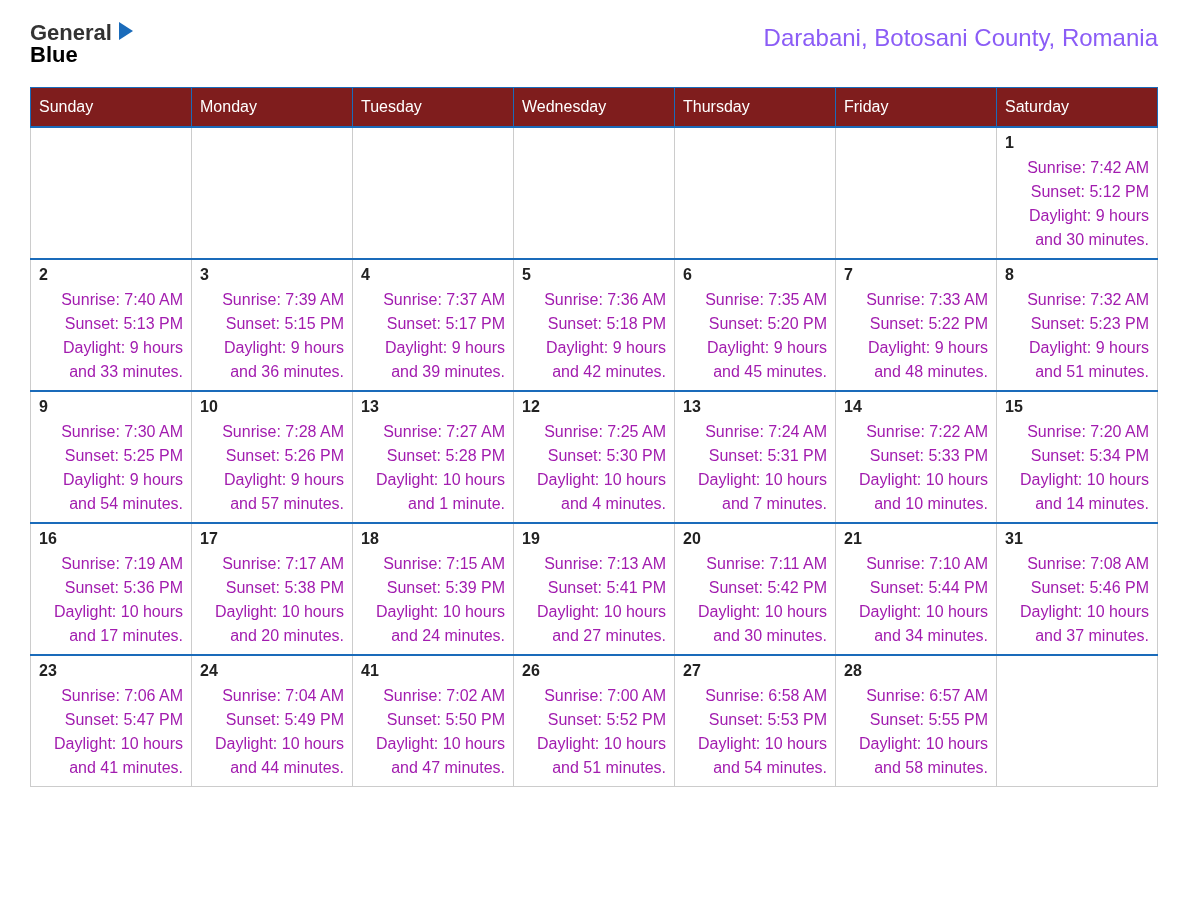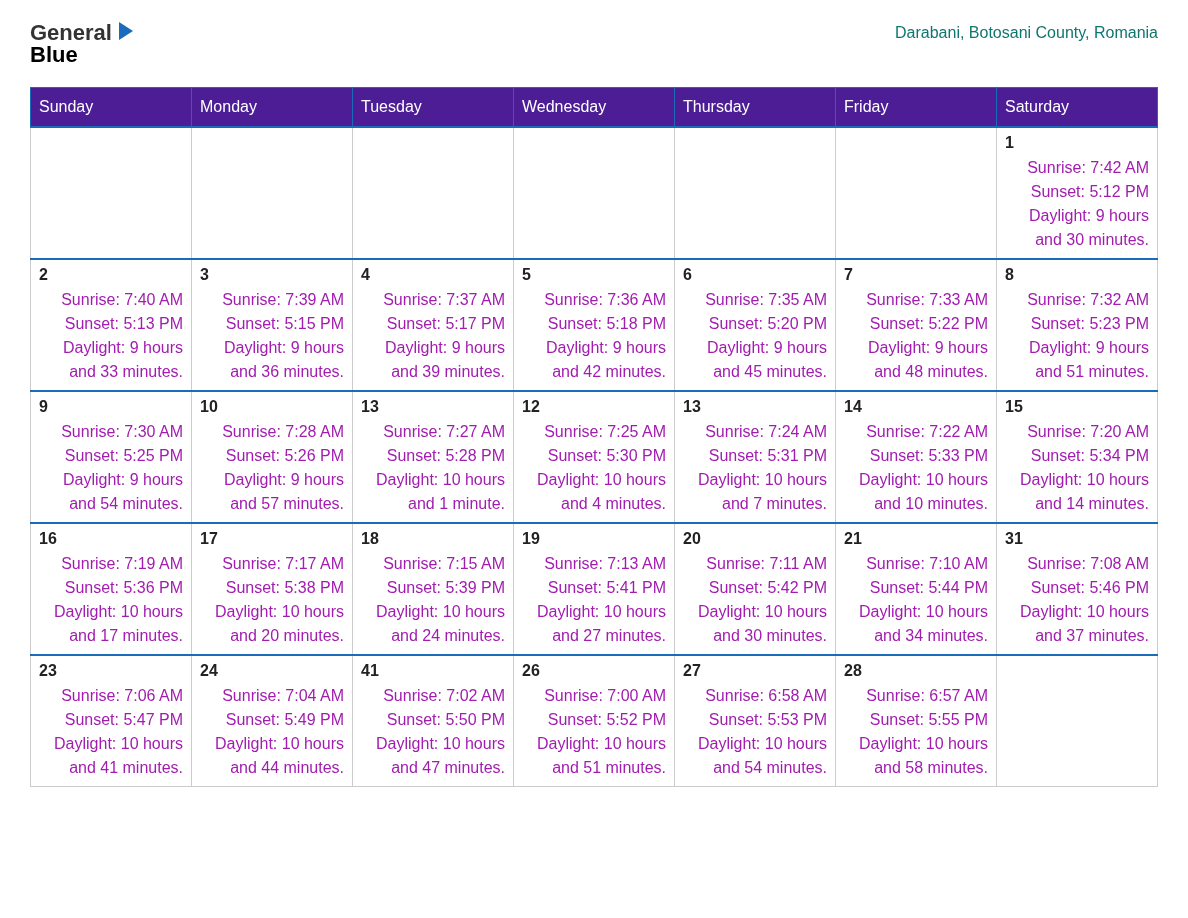--- a/index.html
+++ b/index.html
@@ -24,31 +24,31 @@
     .title-block {
       text-align: right;
     }
     .month-title {
       font-size: 52px;
       font-weight: normal;
       color: #222;
       line-height: 1.1;
     }
     .location-title {
-      font-size: 16px;
-      color: #0f766e;
+      font-size: 24px;
+      color: #8b5cf6;
       margin-top: 4px;
     }
     .calendar {
       width: 100%;
       border-collapse: collapse;
       margin-top: 10px;
     }
     .calendar th {
-      background-color: #4c1d95;
+      background-color: #7f1d1d;
       color: #fff;
       padding: 10px 8px;
       font-size: 16px;
       font-weight: normal;
       text-align: left;
       border: 1px solid #1a6bba;
     }
     .calendar td {
       border: 1px solid #ccc;
       vertical-align: top;

